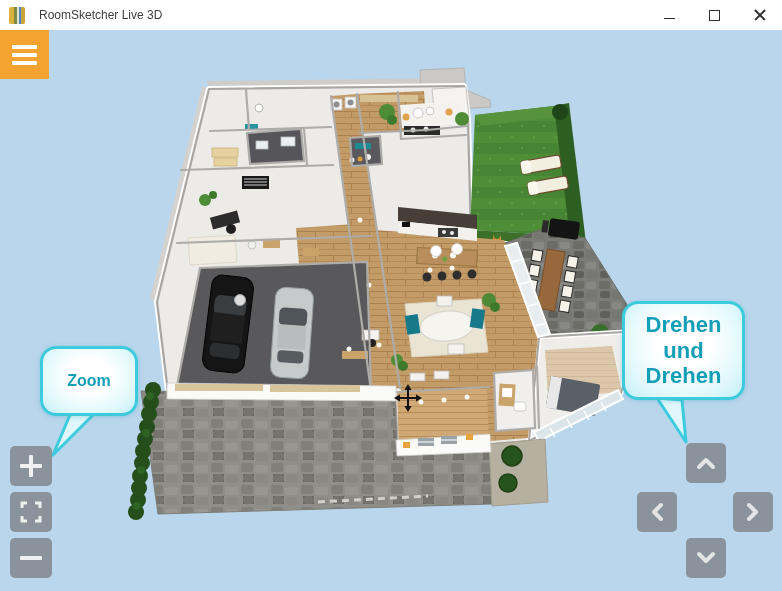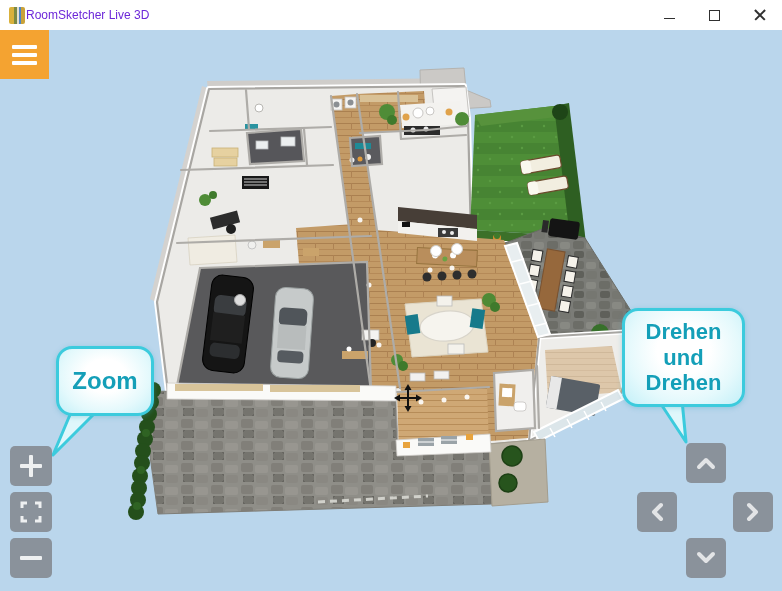--- a/index.html
+++ b/index.html
@@ -4,21 +4,21 @@
 <style>
   html,body{margin:0;padding:0;}
   body{width:782px;height:591px;overflow:hidden;position:relative;
        font-family:"Liberation Sans",sans-serif;background:#ffffff;}
 
   
   .titlebar{position:absolute;left:0;top:0;width:782px;height:30px;background:#ffffff;
             display:flex;align-items:center;z-index:10;}
   .app-icon{width:16px;height:17px;margin-left:9px;border-radius:2px;
             background:linear-gradient(90deg,#d9b13c 0 30%,#7c8a43 30% 48%,#e4e0d2 48% 62%,#4d86c6 62% 78%,#c9a23a 78% 100%);}
-  .title-text{font-size:12px;color:#6d28d9;margin-left:1px;}
+  .title-text{font-size:12px;color:#404040;margin-left:14px;}
   .win-btns{margin-left:auto;display:flex;height:100%;}
   .win-btn{width:45px;height:30px;display:flex;align-items:center;justify-content:center;cursor:pointer;}
   .glyph-min{width:11px;height:1px;background:#303030;margin-top:6px;}
   .glyph-max{width:9px;height:9px;border:1px solid #303030;}
   .glyph-close{position:relative;width:12px;height:12px;}
   .glyph-close::before,.glyph-close::after{content:"";position:absolute;left:-1px;top:5px;width:14px;height:1.6px;background:#303030;}
   .glyph-close::before{transform:rotate(45deg);}
   .glyph-close::after{transform:rotate(-45deg);}
 
   
@@ -44,22 +44,22 @@
   #arrow-down{left:686px;top:538px;width:40px;}
   .plus-h{position:absolute;width:22px;height:4px;background:#eef0f1;border-radius:1px;}
   .plus-v{position:absolute;width:4px;height:22px;background:#eef0f1;border-radius:1px;}
   .icon-wrap{position:relative;width:24px;height:24px;display:flex;align-items:center;justify-content:center;}
 
   
   .bubble{position:absolute;border:3px solid #3ccbdd;border-radius:16px;
           background:radial-gradient(ellipse at 50% 42%,#ffffff 32%,#e4f9fc 68%,#c3f0f8 100%);
           color:#149fb8;font-weight:bold;display:flex;align-items:center;justify-content:center;
           text-align:center;z-index:6;box-shadow:0 1px 5px rgba(60,165,195,0.35);}
-  #zoom-bubble{left:40px;top:346px;width:92px;height:64px;font-size:24px;margin-left:16px;}
-  #rotate-bubble{left:622px;top:308px;width:117px;height:93px;font-size:22px;line-height:1.16;}
+  #zoom-bubble{left:40px;top:346px;width:92px;height:64px;font-size:16px;}
+  #rotate-bubble{left:622px;top:301px;width:117px;height:93px;font-size:22px;line-height:1.16;}
   .tail{position:absolute;z-index:5;}
 </style>
 </head>
 <body>
 
 <div class="titlebar">
   <span class="app-icon"></span>
   <span class="title-text">RoomSketcher Live 3D</span>
   <div class="win-btns">
     <div class="win-btn">

